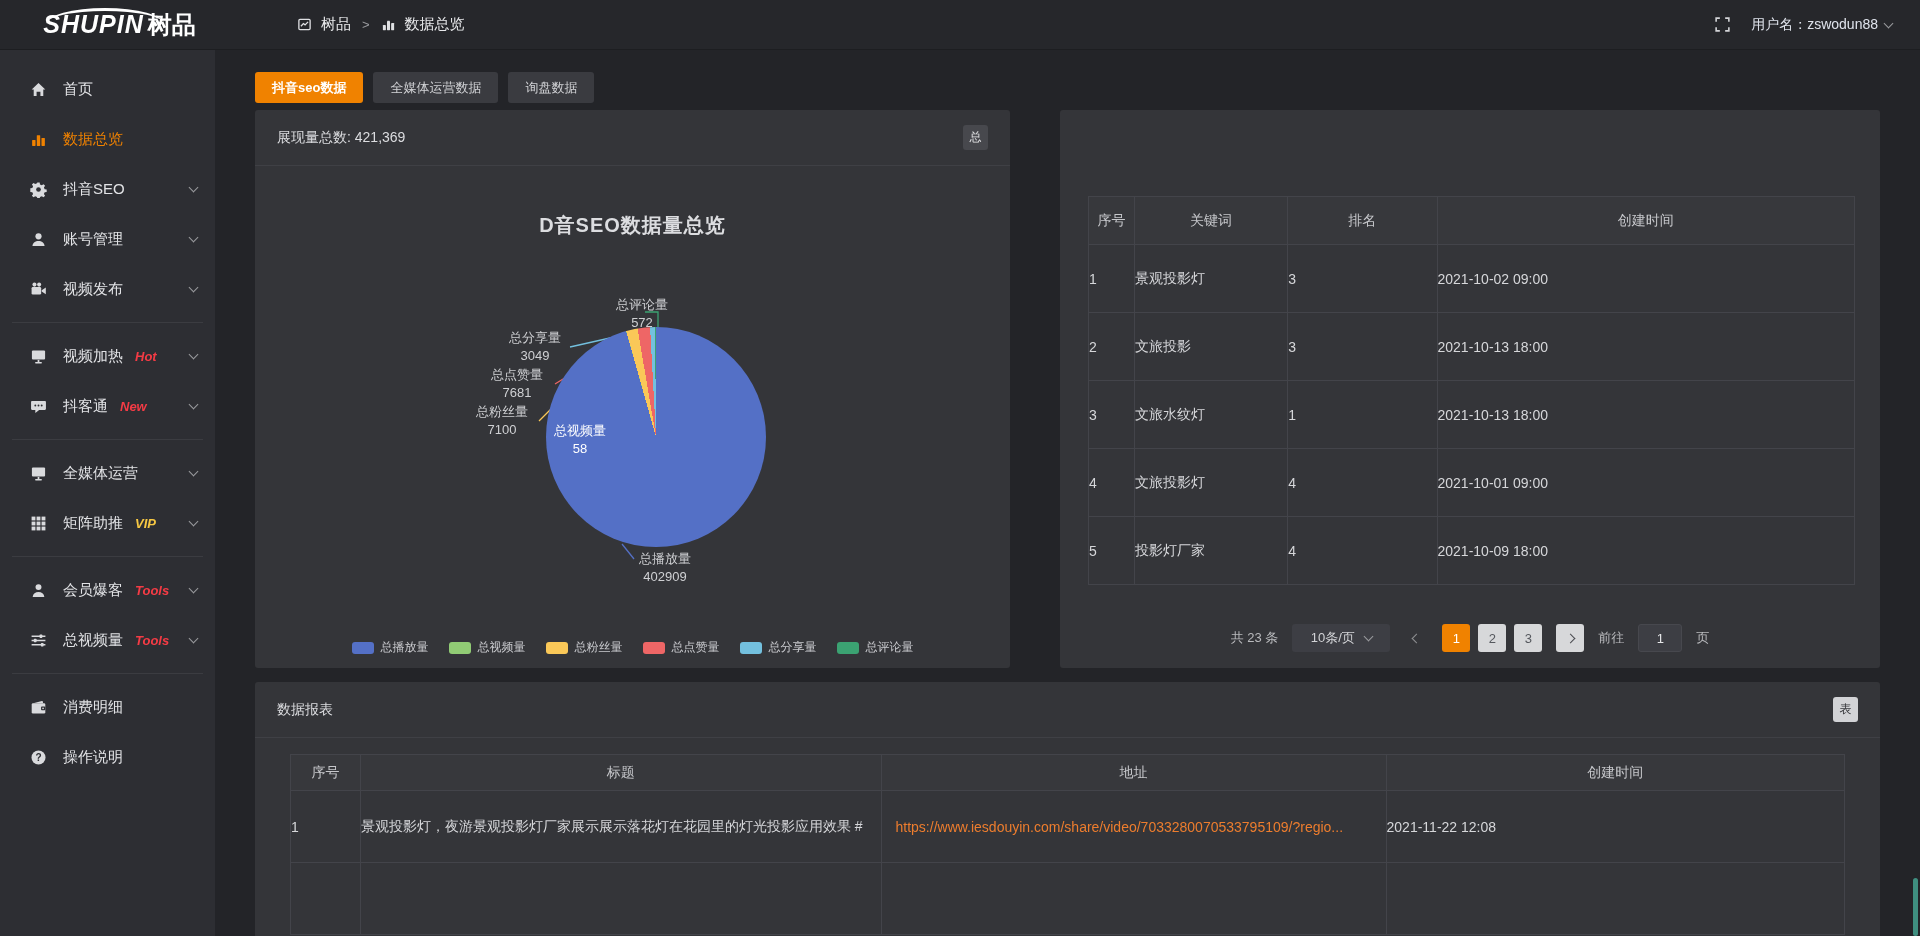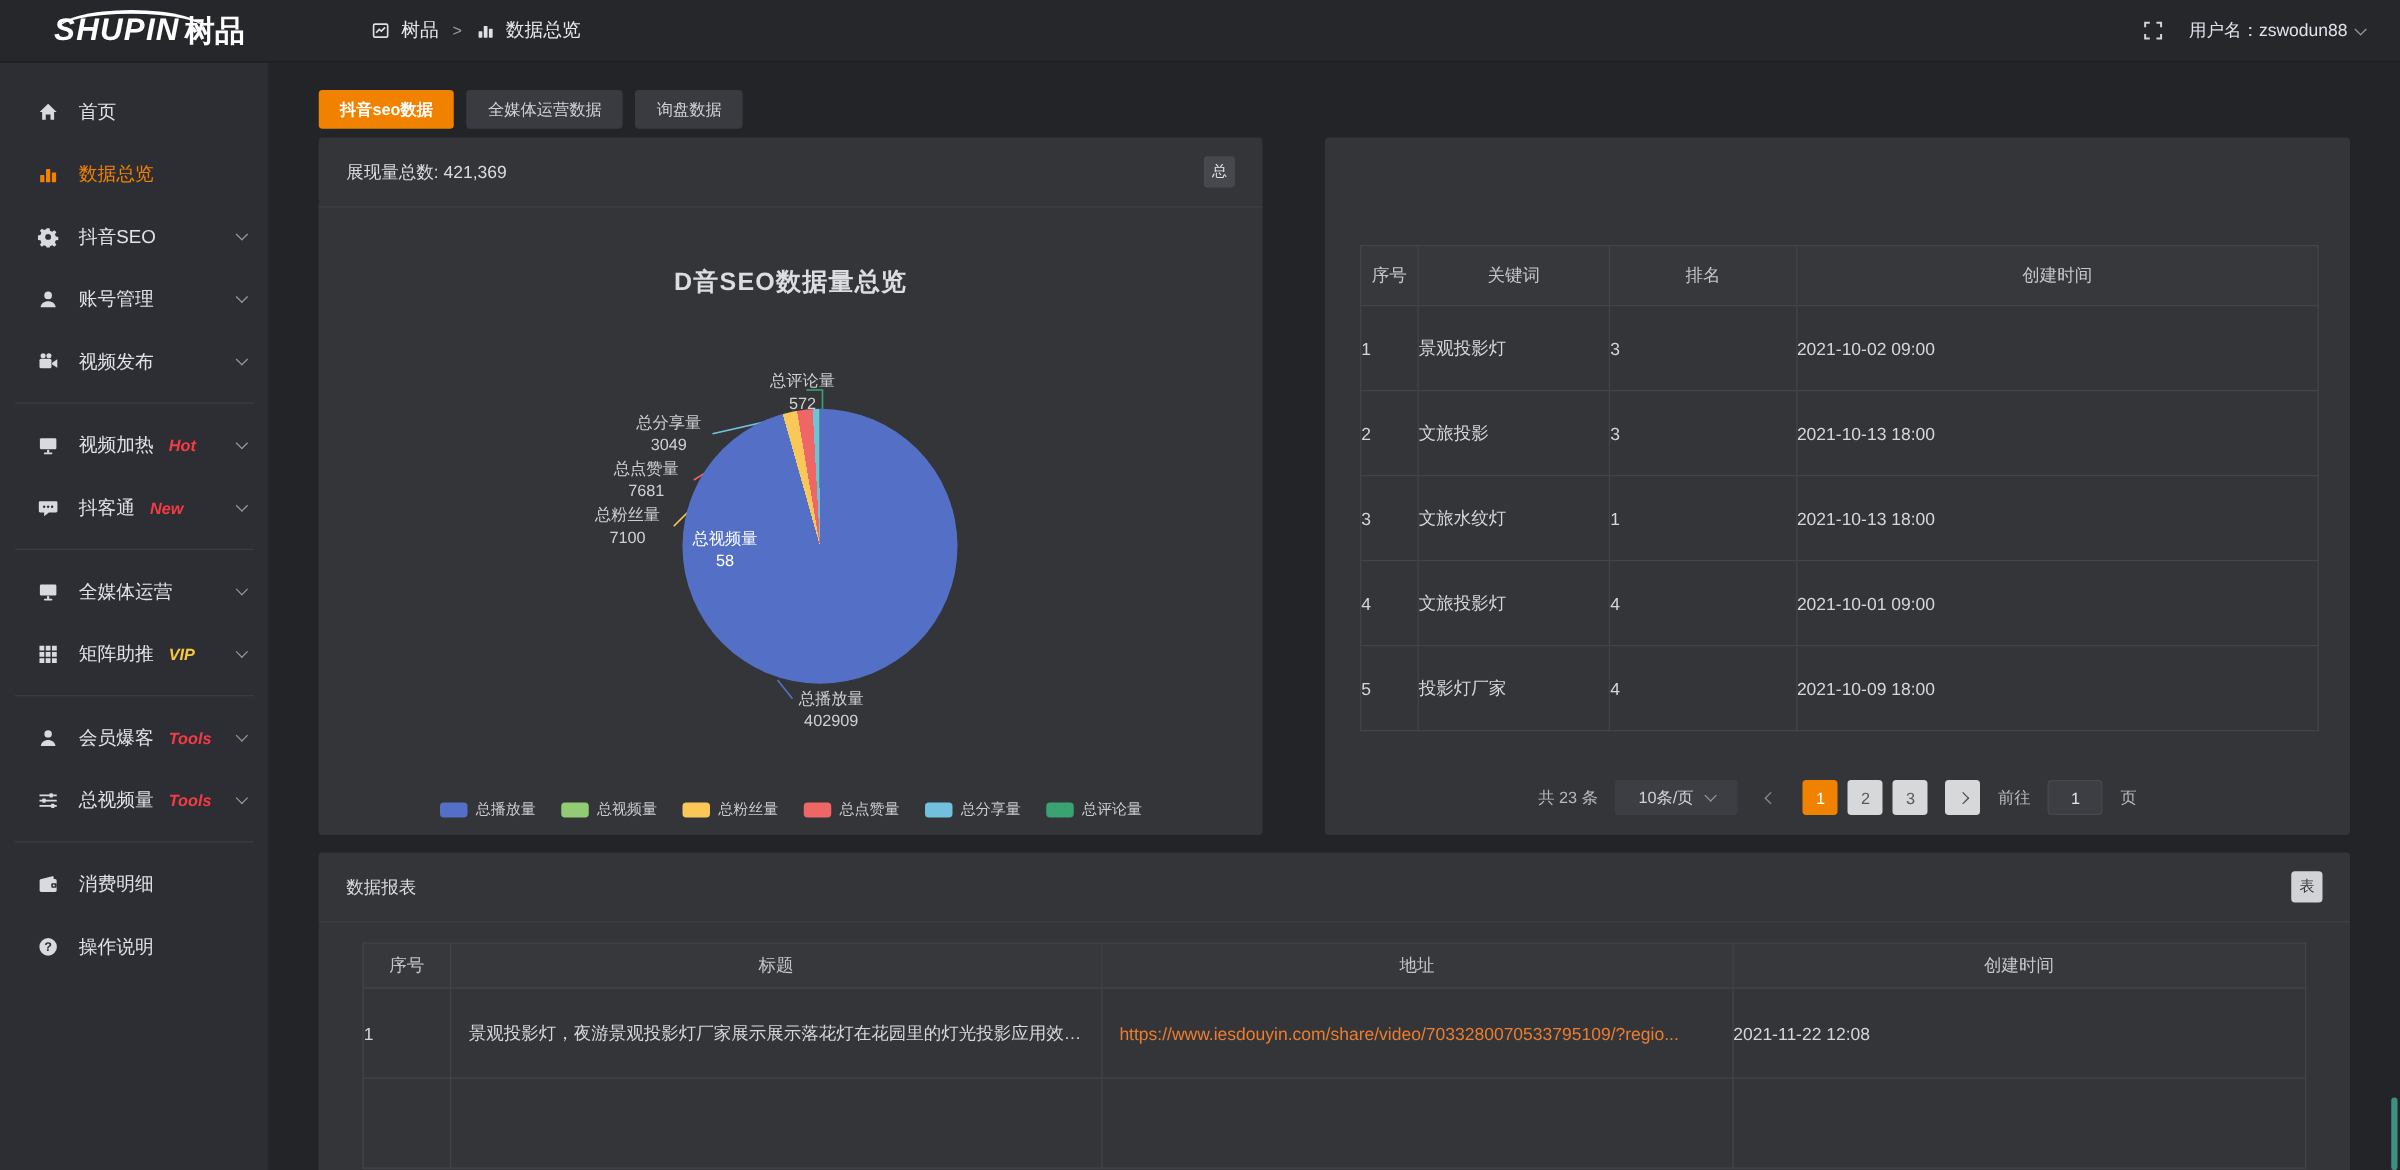--- a/index.html
+++ b/index.html
@@ -60,21 +60,21 @@
   .legend { position:absolute; left:0; bottom:12px; width:100%; display:flex; justify-content:center;
     align-items:center; gap:20px; }
   .legend-item { display:flex; align-items:center; gap:7px; cursor:pointer; }
   .legend-swatch { width:22px; height:12px; border-radius:3px; }
   .legend-label { color:#cbccd0; font-size:12px; }
   
   table { border-collapse:collapse; table-layout:fixed; width:100%; }
   th,td { border:1px solid #43444a; color:#d6d7da; font-size:14px; 
     overflow:hidden; white-space:nowrap; text-overflow:ellipsis; font-weight:normal; }
   th { color:#c6c7cb; background:rgba(255,255,255,0.02); }
-  td.left { text-align:left; padding:0 14px; }
+  td.left { text-align:left; padding:0 0; }
   td.link { color:#ed7d2e; cursor:pointer; text-align:left; padding:0 14px; }
   
   #panel-ranking { left:845px; top:60px; width:820px; height:558px; }
   .ranking-table-wrap { position:absolute; left:28px; right:25px; top:86px; }
   #ranking-table th { height:48px; }
   #ranking-table td { height:68px; }
   .pagination { position:absolute; left:0; right:0; bottom:16px; display:flex; align-items:center;
     justify-content:center; gap:14px; font-size:13px; color:#b9babd; }
   .page-select { width:98px; height:28px; background:#3d3e44; border-radius:3px; display:flex;
     align-items:center; justify-content:center; gap:10px; color:#d2d3d6; cursor:pointer; }

